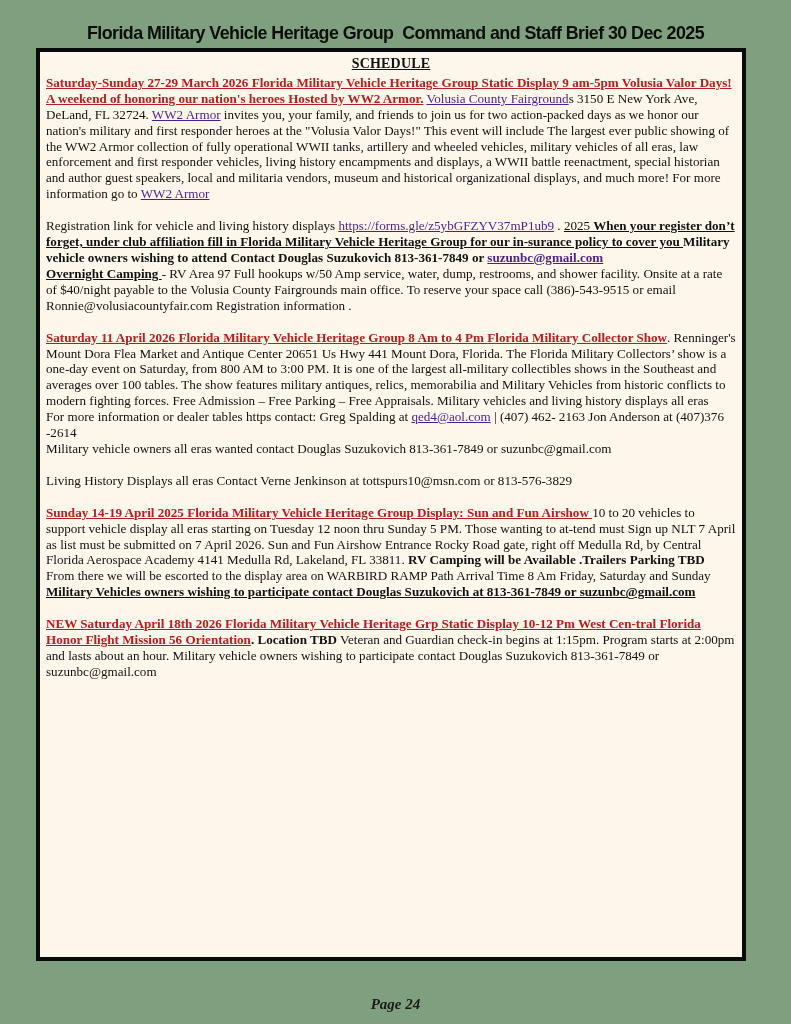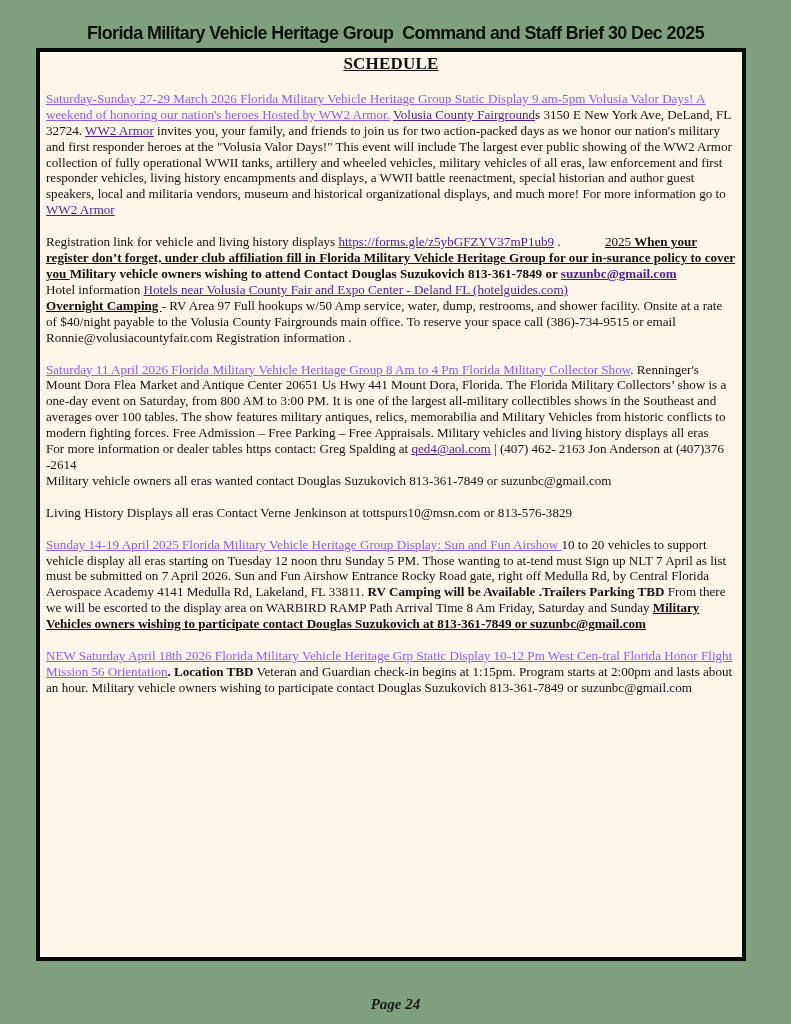--- a/index.html
+++ b/index.html
@@ -12,29 +12,29 @@
     font-family:"Liberation Sans", sans-serif; font-weight:bold; font-size:19px;
     letter-spacing:-0.6px; color:#0d0d0d; transform:scaleX(0.94); transform-origin:center;
     white-space:pre;
   }
   .content-box {
     position:absolute; left:36px; top:48px; width:710px; height:913px;
     background:#fdf6ea; border:4px solid #0a0a0a; box-sizing:border-box;
   }
   .inner { padding:4px 6px 0 6px; font-size:13.1px; line-height:15.9px; }
   .schedule-title {
-    text-align:center; font-weight:bold; font-size:17px; text-decoration:underline;
-    margin-bottom:19px; letter-spacing:0.2px;
+    text-align:center; font-weight:bold; font-size:14px; text-decoration:underline;
+    margin-bottom:3px; letter-spacing:0.2px;
   }
-  .ev-title { color:#8b5cf6; font-weight:normal; text-decoration:underline; }
+  .ev-title { color:#b91c1c; font-weight:bold; text-decoration:underline; }
   .link { color:#4c1d95; text-decoration:underline; }
   .link-red { color:#9b1b1b; font-weight:bold; text-decoration:underline; }
   .bold { font-weight:bold; }
   .bu { font-weight:bold; text-decoration:underline; }
-  .u { text-decoration:underline;margin-left:41px; }
+  .u { text-decoration:underline; }
   p { margin:0; }
   .gap { height:16px; }
   .page-number {
     position:absolute; left:0; top:996px; width:791px; text-align:center;
     font-family:"Liberation Serif", serif; font-weight:bold; font-style:italic; font-size:15px; color:#1a1a1a;
   }
 </style>
 </head>
 <body>
 
@@ -47,24 +47,21 @@
     <div>
       <p>
         <span class="ev-title">Saturday-Sunday 27-29 March 2026 Florida Military Vehicle Heritage Group Static Display 9 am-5pm   Volusia Valor Days! A weekend of honoring our nation's heroes Hosted by WW2 Armor.</span>
         <span class="link">Volusia County Fairground</span><span>s 3150 E New York Ave, DeLand, FL 32724. </span><span class="link">WW2 Armor</span><span>  invites you, your family, and friends to join us for two action-packed days as we honor our nation's military and first responder heroes at the "Volusia Valor Days!" This event will include The largest ever public showing of the WW2 Armor collection of fully operational WWII tanks, artillery and wheeled vehicles, military vehicles of all eras, law enforcement and first responder vehicles, living history encampments and displays, a WWII battle reenactment, special historian and author guest speakers, local and militaria vendors, museum and historical organizational displays, and much more! For more information go to  </span><span class="link">WW2 Armor</span>
       </p>
       <div class="gap"></div>
       <p>
         <span>Registration link for vehicle and living history displays  </span><span class="link">https://forms.gle/z5ybGFZYV37mP1ub9</span><span> . </span><span class="u">2025</span><span class="bu">   When your register don’t forget, under club affiliation fill in Florida Military Vehicle Heritage Group for our in-surance policy to cover you </span><span class="bold">Military vehicle owners wishing to attend Contact Douglas Suzukovich 813-361-7849 or </span><span class="link bold">suzunbc@gmail.com</span>
       </p>
       <p>
-        <span>Hotel information  </span><span class="link">Hotels near Volusia County Fair and Expo Center - Deland FL (hotelguides.com)</span>
-      </p>
-      <p>
-        <span class="bu">Overnight Camping </span><span>- RV Area 97 Full hookups w/50 Amp service, water, dump, restrooms, and shower facility. Onsite at a rate of $40/night payable to the Volusia County Fairgrounds main office. To reserve your space call (386)-734-9515 or email Ronnie@volusiacountyfair.com  Registration information .</span>
+        <span class="bu">Overnight Camping </span><span>- RV Area 97 Full hookups w/50 Amp service, water, dump, restrooms, and shower facility. Onsite at a rate of $40/night payable to the Volusia County Fairgrounds main office. To reserve your space call (386)-543-9515 or email Ronnie@volusiacountyfair.com  Registration information .</span>
       </p>
     </div>
     <div class="gap"></div>
 
     <div>
       <p>
         <span class="ev-title">Saturday 11 April 2026 Florida Military Vehicle Heritage Group 8 Am to 4 Pm Florida Military Collector Show</span><span>. Renninger's Mount Dora Flea Market and Antique Center 20651 Us Hwy 441 Mount Dora, Florida. The Florida Military Collectors’ show is a one-day event on Saturday, from 800 AM to 3:00 PM. It is one of the largest all-military collectibles shows in the Southeast and averages over 100 tables. The show features military antiques, relics, memorabilia and Military Vehicles from historic conflicts to modern fighting forces. Free Admission – Free Parking – Free Appraisals. Military vehicles and living history displays all eras</span>
       </p>
       <p>
         <span>For more information or dealer tables https contact: Greg Spalding at </span><span class="link">qed4@aol.com</span><span> | (407) 462- 2163 Jon Anderson at (407)376 -2614</span>

